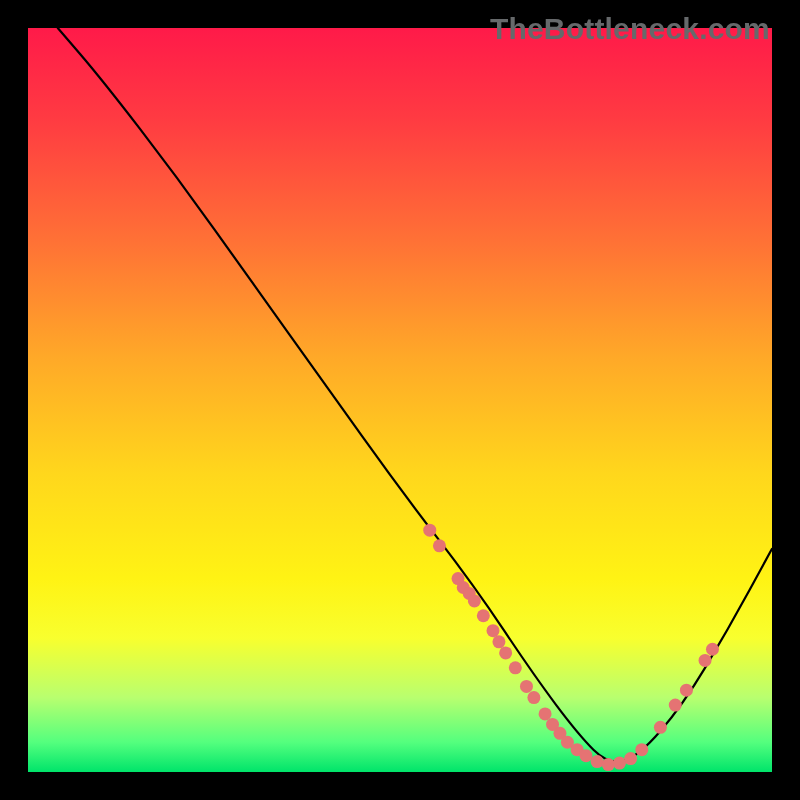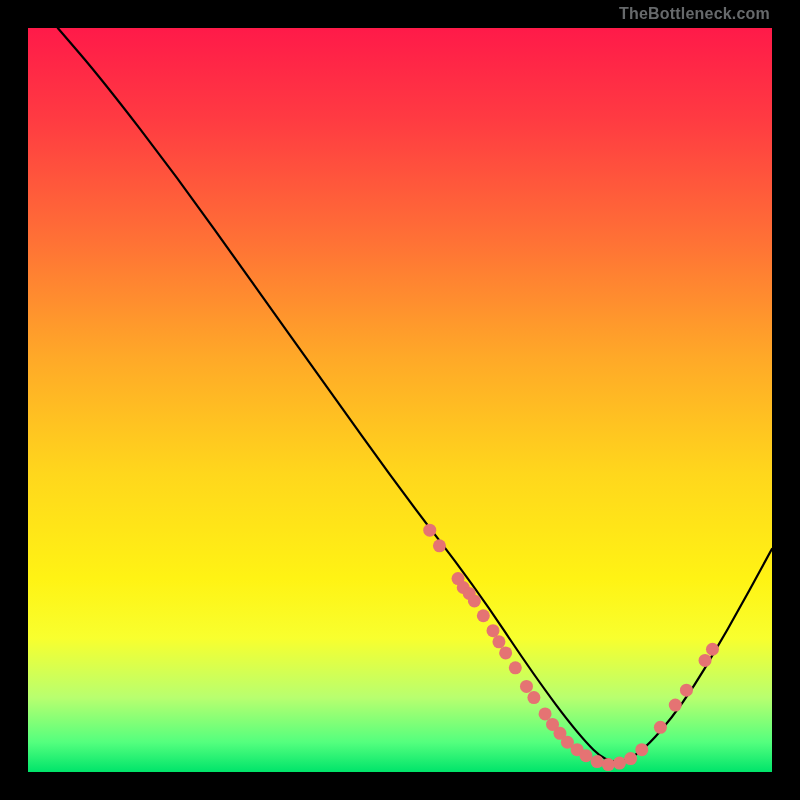--- a/index.html
+++ b/index.html
@@ -23,24 +23,24 @@
       #ffa828 44%,
       #ffd71c 60%,
       #fff314 74%,
       #f8ff2e 82%,
       #b8ff6f 90%,
       #54ff7e 96%,
       #00e46a 100%);
   }
   .watermark {
     position: absolute;
-    top: 5px;
+    top: 12px;
     right: 30px;
     font-family: Arial, Helvetica, sans-serif;
-    font-size: 16px;
+    font-size: 30px;
     font-weight: bold;
     color: #66696b;
     letter-spacing: 0.2px;
     white-space: nowrap;
   }
   svg.curve {
     position: absolute;
     left: 0;
     top: 0;
   }

